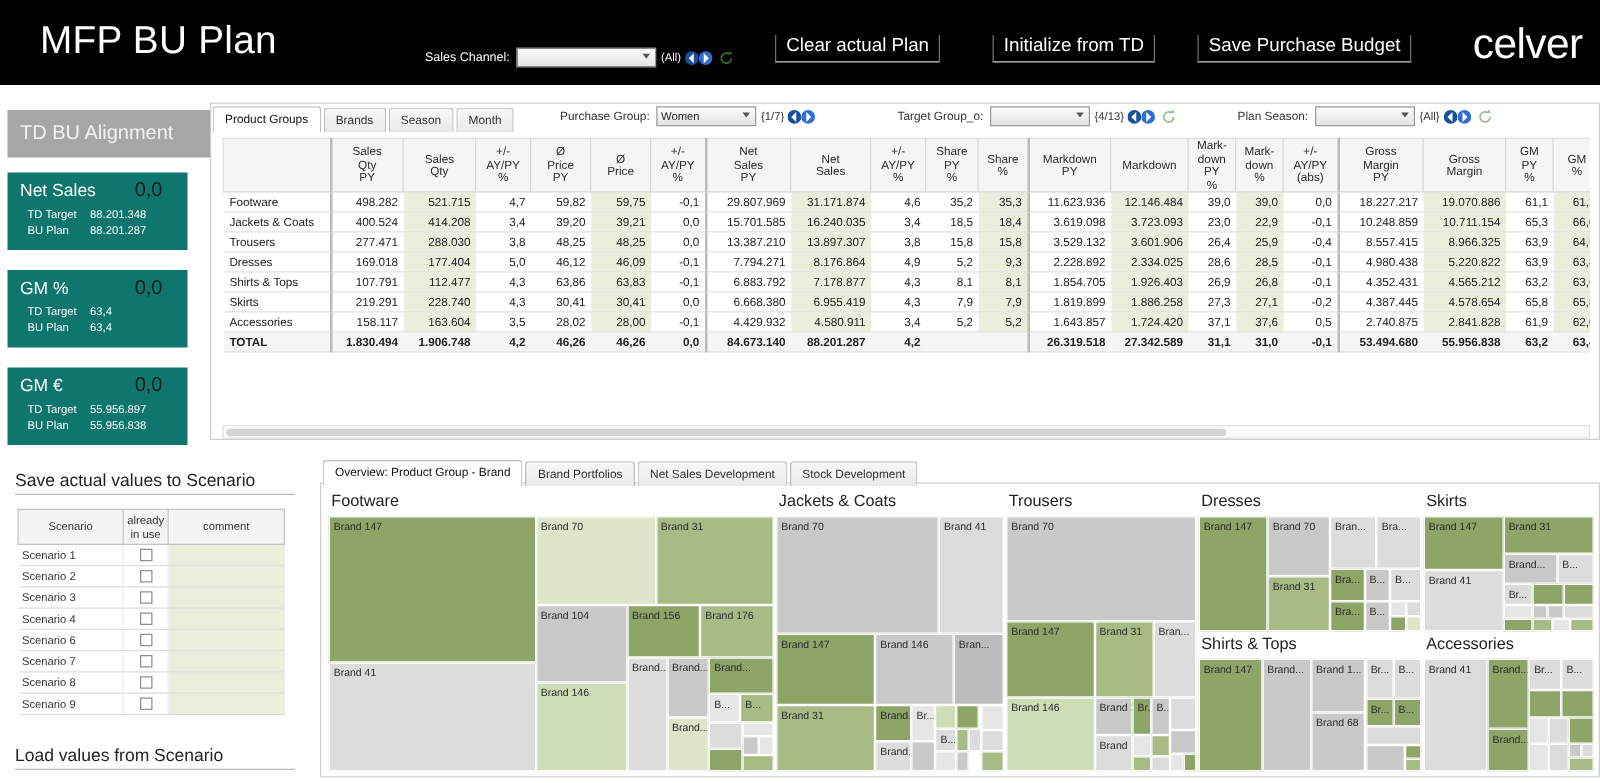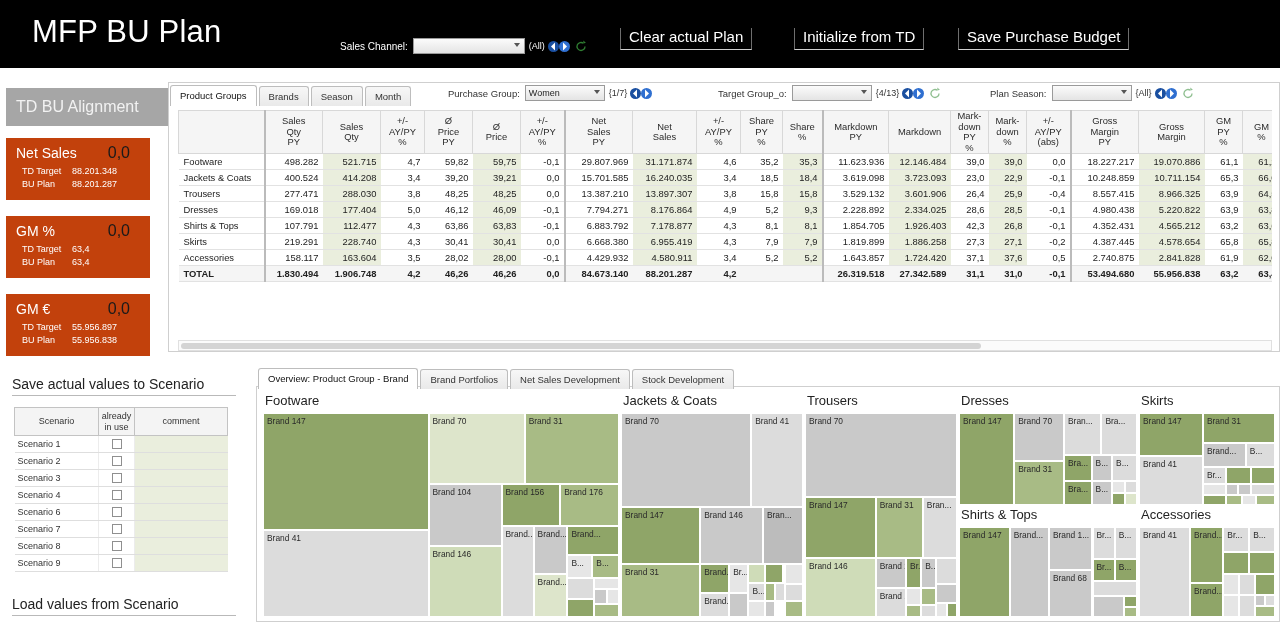--- a/index.html
+++ b/index.html
@@ -71,21 +71,21 @@
 
   .kpi-title-box {
     position: absolute; left: 6px; width: 173px;
     background: #a6a6a6;
     display: flex; align-items: center;
     padding-left: 10px;
     color: #f2f2f2; font-size: 16px;
   }
   .kpi-box {
     position: absolute; left: 6px; width: 144px;
-    background: #c2410c;
+    background: #0f766e;
     color: #ffffff;
     padding: 6px 8px 6px 10px;
   }
   .kpi-head { display: flex; justify-content: space-between; align-items: baseline; }
   .kpi-name { font-size: 14px; color: #ffffff; }
   .kpi-big { font-size: 16px; color: #1a1a1a; padding-right: 12px; }
   .kpi-rows { margin-top: 3px; }
   .kpi-row { display: flex; font-size: 9px; color: #ffffff; line-height: 13px; }
   .kpi-row .k { width: 56px; padding-left: 6px; }
   .kpi-row .v { }
@@ -258,20 +258,21 @@
     <svg class="reload-ico" width="12" height="13" viewBox="0 0 12 13">
       <path d="M10 6.5 a4 4 0 1 1 -1.6 -3.2" fill="none" stroke="#2f7d32" stroke-width="1.3"></path>
       <path d="M8.3 0.6 L8.5 3.5 L10.9 2.7 Z" fill="#2f7d32"></path>
     </svg>
   </div>
 
   <div class="hdr-btn" style="left:620px;">Clear actual Plan</div>
   <div class="hdr-btn" style="left:794px;">Initialize from TD</div>
   <div class="hdr-btn" style="left:958px;">Save Purchase Budget</div>
 
+  <div id="brand-logo">celver</div>
 </div>
 
 <div id="sidebar">
   <div class="kpi-title-box" style="top:20px; height:38px;">
     <span>TD BU Alignment</span>
   </div>
 
   <div class="kpi-box" style="top:70px; height:62px;">
     <div class="kpi-head">
       <span class="kpi-name">Net Sales</span>
@@ -605,21 +606,21 @@
           <td>63,86</td>
           <td class="cur">63,83</td>
           <td>-0,1</td>
           <td class="sepL">6.883.792</td>
           <td class="cur">7.178.877</td>
           <td>4,3</td>
           <td>8,1</td>
           <td class="cur">8,1</td>
           <td class="sepL">1.854.705</td>
           <td class="cur">1.926.403</td>
-          <td>42,3</td>
+          <td>26,9</td>
           <td class="cur">26,8</td>
           <td>-0,1</td>
           <td class="sepL">4.352.431</td>
           <td class="cur">4.565.212</td>
           <td>63,2</td>
           <td class="cur">63,6</td>
         </tr>
         <tr>
           <td class="lbl">Skirts</td>
           <td class="sepL">219.291</td>

